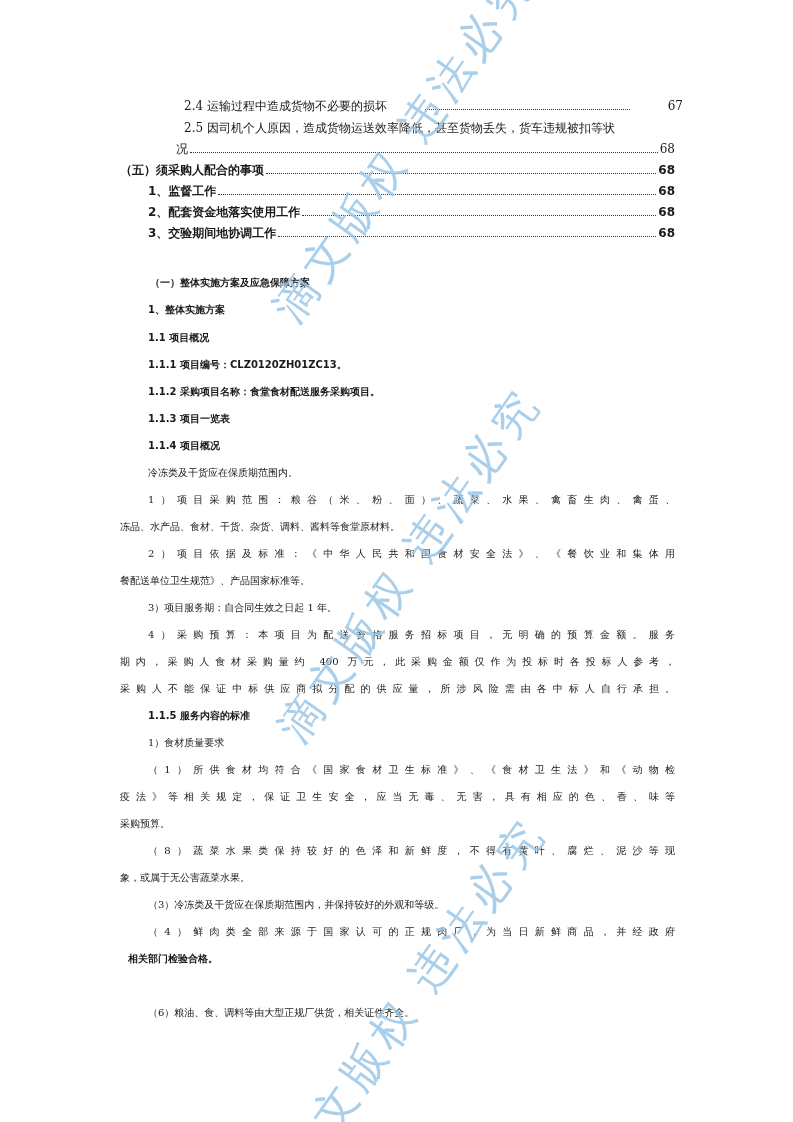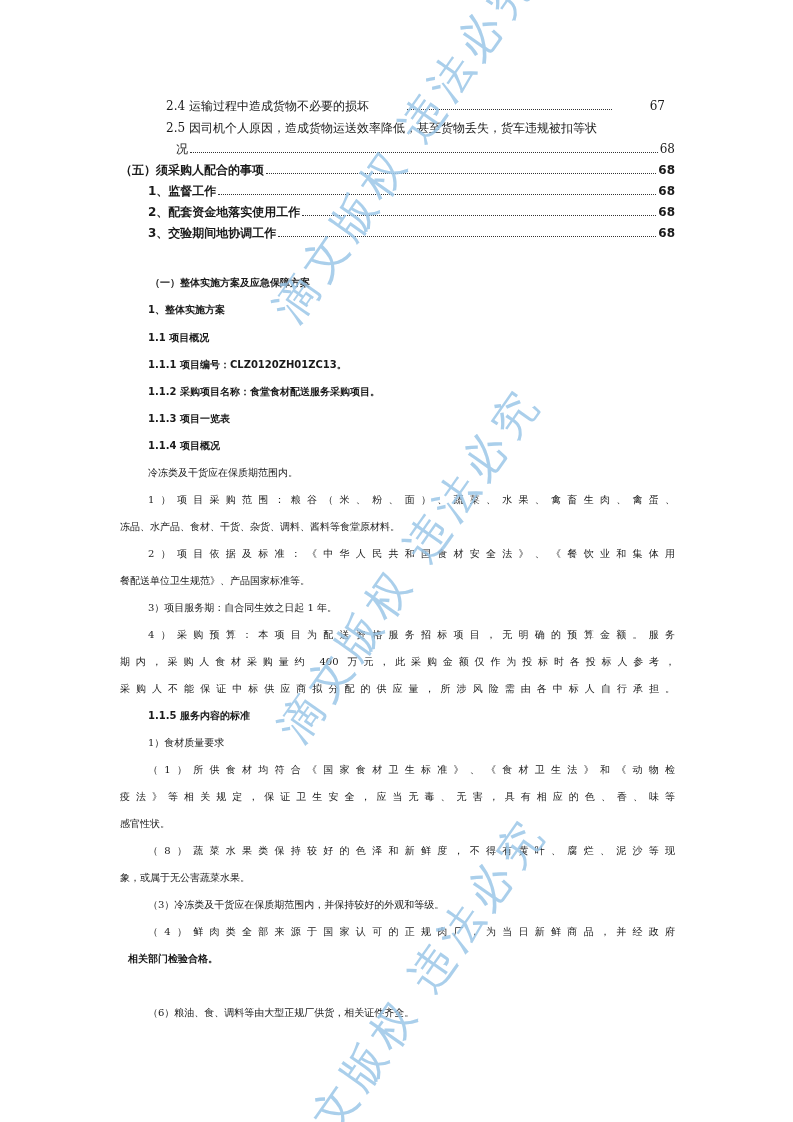--- a/index.html
+++ b/index.html
@@ -6,21 +6,21 @@
   body { width: 793px; height: 1122px; position: relative; overflow: hidden;
          font-family: "DejaVu Serif", "Liberation Serif", serif; color: #1a1a1a; }
   .page { position: absolute; left: 0; top: 0; width: 793px; height: 1122px; }
 
   
   .toc-line { position: absolute; left: 120px; width: 555px; font-size: 12px; line-height: 16px;
               display: flex; align-items: baseline; white-space: nowrap; }
   .toc-line .label { flex: 0 0 auto; }
   .toc-line .dots { flex: 1 1 auto; overflow: hidden; border-bottom: 1.5px dotted #333; margin: 0 2px 3px 2px; height: 1px; }
   .toc-line .page-num { flex: 0 0 auto; }
-  .toc-line.sub { left: 166px; width: 499px; gap: 36px; }
+  .toc-line.sub { left: 184px; width: 499px; gap: 36px; }
   .toc-line.bold { font-weight: bold; font-family: "DejaVu Sans", "Liberation Sans", sans-serif; }
   .toc-line.lvl2 { left: 148px; width: 527px; }
 
   
   .line { position: absolute; font-size: 10px; line-height: 20px; white-space: nowrap; }
   .h { font-family: "DejaVu Sans", "Liberation Sans", sans-serif; font-weight: bold; }
   .justify { text-align: justify; text-align-last: justify; }
 
   
   .wm { position: absolute; color: #9cc7e8; font-family: "DejaVu Sans", "Liberation Sans", sans-serif;
@@ -82,21 +82,21 @@
   <div class="line" style="left:148px; top:598px;">3）项目服务期：自合同生效之日起 1 年。</div>
   <div class="line justify" style="left:148px; top:625px; width:527px;">4）采购预算：本项目为配送资格服务招标项目，无明确的预算金额。服务</div>
   <div class="line justify" style="left:120px; top:652px; width:555px;">期内，采购人食材采购量约 400 万元，此采购金额仅作为投标时各投标人参考，</div>
   <div class="line justify" style="left:120px; top:679px; width:555px;">采购人不能保证中标供应商拟分配的供应量，所涉风险需由各中标人自行承担。</div>
 
   <div class="line h" style="left:148px; top:706px;">1.1.5 服务内容的标准</div>
   <div class="line" style="left:148px; top:733px;">1）食材质量要求</div>
 
   <div class="line justify" style="left:148px; top:760px; width:527px;">（1）所供食材均符合《国家食材卫生标准》、《食材卫生法》和《动物检</div>
   <div class="line justify" style="left:120px; top:787px; width:555px;">疫法》等相关规定，保证卫生安全，应当无毒、无害，具有相应的色、香、味等</div>
-  <div class="line" style="left:120px; top:814px;">感官性状。</div>
+  <div class="line" style="left:120px; top:814px;">采购预算。</div>
   <div class="line justify" style="left:148px; top:841px; width:527px;">（8）蔬菜水果类保持较好的色泽和新鲜度，不得有黄叶、腐烂、泥沙等现</div>
   <div class="line" style="left:120px; top:868px;">象，或属于无公害蔬菜水果。</div>
   <div class="line" style="left:148px; top:895px;">（3）冷冻类及干货应在保质期范围内，并保持较好的外观和等级。</div>
   <div class="line justify" style="left:148px; top:922px; width:527px;">（4）鲜肉类全部来源于国家认可的正规肉厂，为当日新鲜商品，并经政府</div>
   <div class="line" style="left:128px; top:949px;font-weight:bold;">相关部门检验合格。</div>
   <div class="line" style="left:148px; top:1003px;">（6）粮油、食、调料等由大型正规厂供货，相关证件齐全。</div>
 
   <div class="wm" style="left:260px; top:300px;">滴文版权 违法必究</div>
   <div class="wm" style="left:265px; top:720px;">滴文版权 违法必究</div>
   <div class="wm" style="left:270px; top:1150px;">滴文版权 违法必究</div>

